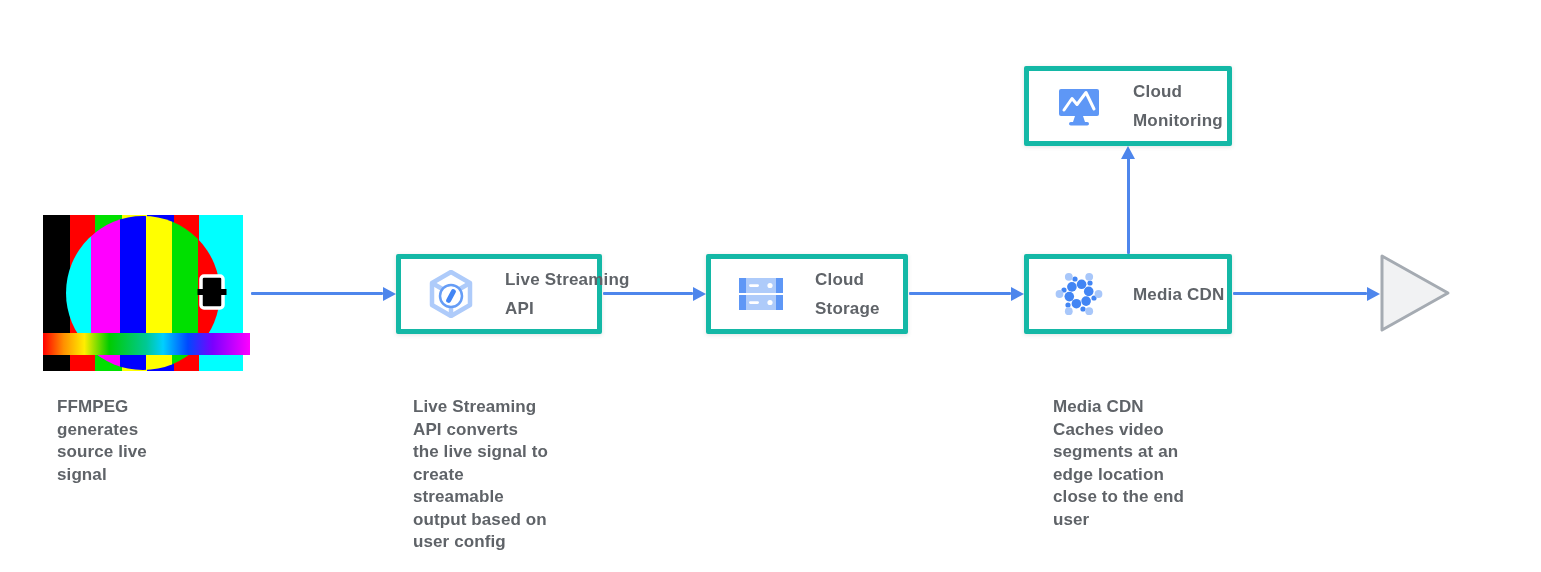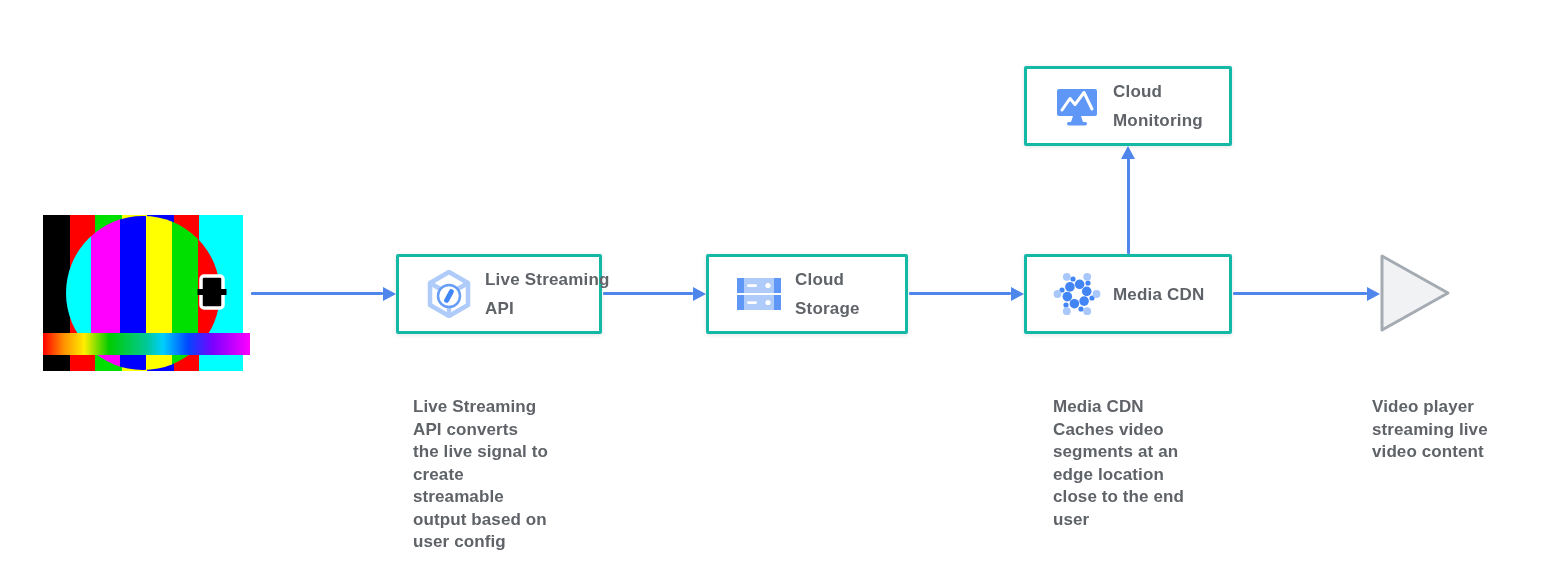--- a/index.html
+++ b/index.html
@@ -1,23 +1,23 @@
 <!DOCTYPE html>
 <html style="--arrow: #4e86ec; --box-border: #dadce0; --text-gray: #5f6368; --icon-blue: #5e97f6; --icon-light-blue: #aecbfa; --google-blue: #4285f4; --play-fill: #f1f2f3; --play-stroke: #a5abb2;"><head>
 <meta charset="utf-8">
 <style>
   html,body{margin:0;padding:0;background:#ffffff;}
   body{font-family:"Liberation Sans",sans-serif;}
   .canvas{position:relative;width:1541px;height:572px;background:#fff;overflow:hidden;}
 
   
   .node{
-    position:absolute;background:#fff;border:3px solid #14b8a6;border-radius:2px;
+    position:absolute;background:#fff;border:5px solid #14b8a6;border-radius:2px;
     box-shadow:0 1px 4px rgba(60,64,67,.15);
-    display:flex;align-items:center;padding-left:26px;gap:12px;box-sizing:border-box;
+    display:flex;align-items:center;padding-left:26px;gap:30px;box-sizing:border-box;
   }
   .node .label{
     font-size:17px;line-height:29px;font-weight:600;color:#5f6368;
     white-space:pre;letter-spacing:.2px;
   }
   .icon48{width:48px;height:48px;flex:0 0 48px;}
 
   
   .arrow-line{position:absolute;height:3px;background:var(--arrow,#4e86ec);border-radius:1px;}
   .arrow-head-right{position:absolute;width:0;height:0;border-top:7px solid transparent;
@@ -167,30 +167,31 @@
 Monitoring</div>
   </div>
 
   <div class="arrow-line" style="left:1233px;top:292px;width:134px;"></div>
   <div class="arrow-head-right" style="left:1367px;top:286.5px;"></div>
 
   <svg class="abs" style="left:1379px;top:253px;" width="74" height="82" viewBox="0 0 74 82">
     <polygon points="3,3 69,40 3,77" fill="#f1f2f3" stroke="#a5abb2" stroke-width="3" stroke-linejoin="round"></polygon>
   </svg>
 
+  <div class="caption" style="left:57px;top:396px;">FFMPEG
+generates
+source live
+signal</div>
   <div class="caption" style="left:413px;top:396px;">Live Streaming
 API converts
 the live signal to
 create
 streamable
 output based on
 user config</div>
   <div class="caption" style="left:1053px;top:396px;">Media CDN
 Caches video
 segments at an
 edge location
 close to the end
 user</div>
-  <div class="caption" style="left:1372px;top:396px;">Video player
-streaming live
-video content</div>
 
 </div>
 
 </body></html>

